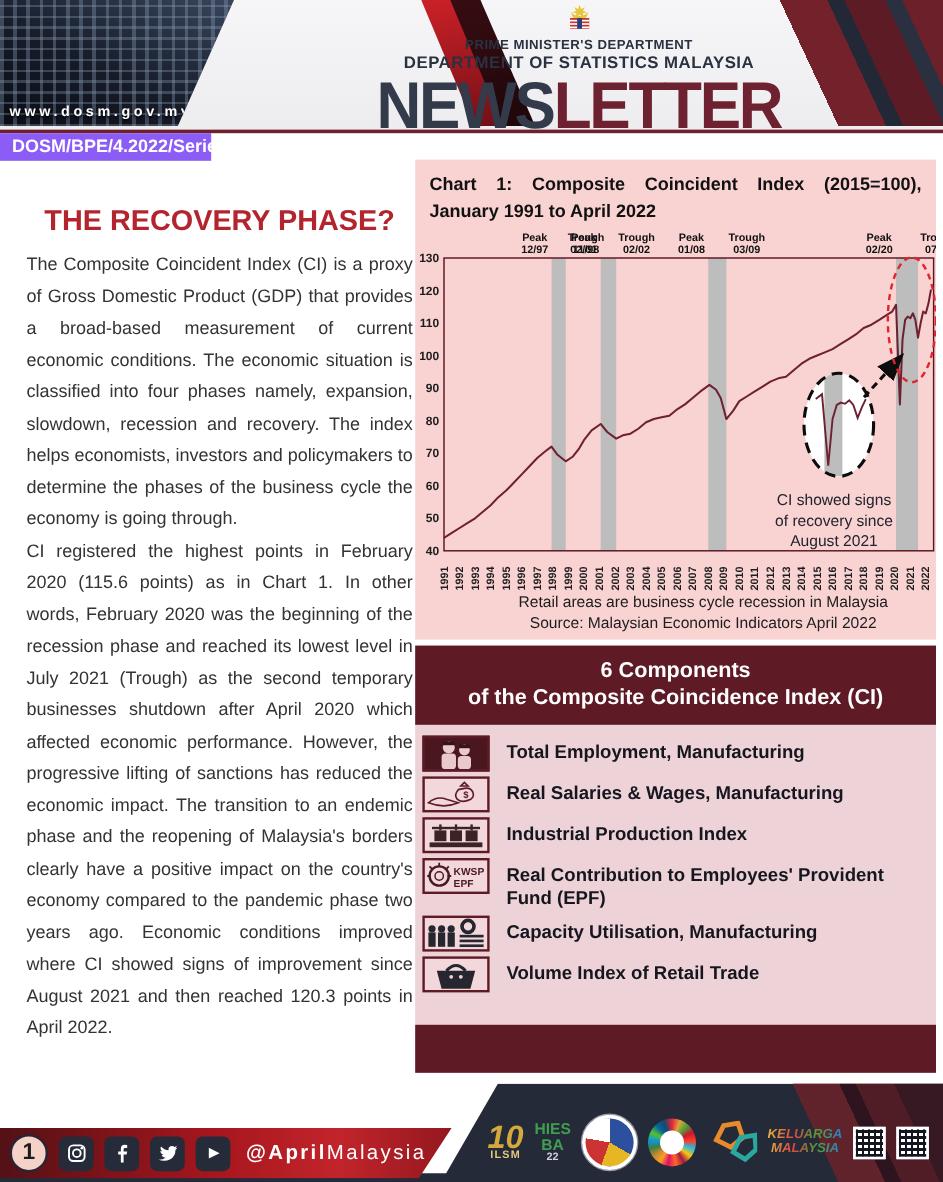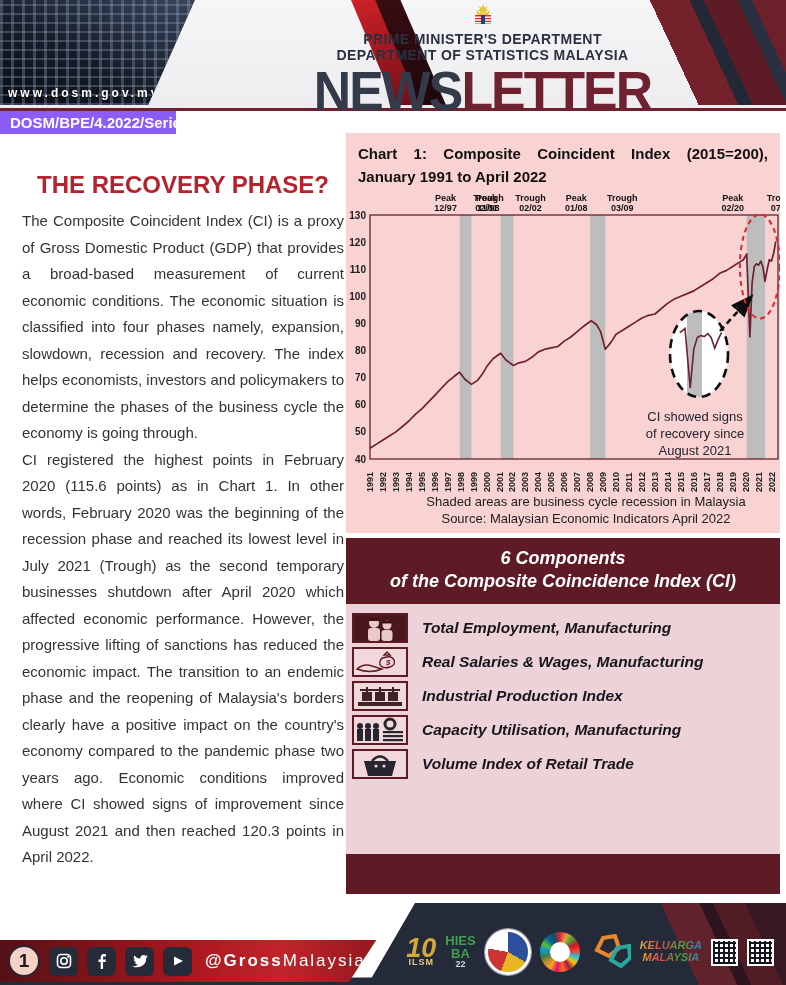--- a/index.html
+++ b/index.html
@@ -20,21 +20,21 @@
             clip-path:polygon(34% 0,62% 0,100% 100%,72% 100%);
             background:linear-gradient(165deg,#3a0d12,#1d070a);}
   .ribbon-red{position:absolute;left:318px;top:0;width:110px;height:105px;
             clip-path:polygon(30% 0,52% 0,92% 100%,70% 100%);
             background:linear-gradient(165deg,#d32229,#8e151c 70%,#6e1016);}
   .corner-stripes{position:absolute;right:0;top:0;width:235px;height:105px;
             background:linear-gradient(65deg,transparent 52%,#73222c 52% 66%,#222836 66% 71%,
                        #5d1b25 71% 83%,#2a3040 83% 88%,#6b202a 88%);}
   .mast-center{position:absolute;left:205px;top:4px;width:555px;text-align:center;}
   .crest{display:inline-block;}
-  .dept-line1{font-size:14px;font-weight:bold;color:#2a3140;letter-spacing:.4px;margin-top:1px;}
+  .dept-line1{font-size:11px;font-weight:bold;color:#2a3140;letter-spacing:.4px;margin-top:1px;}
   .dept-line2{font-size:14px;font-weight:bold;color:#2a3140;letter-spacing:.4px;}
   .mast-title{font-size:55px;font-weight:800;letter-spacing:-2px;line-height:1.0;margin-top:1px;
               transform:scaleX(.94);}
   .t-news{color:#333a49;}
   .t-letter{color:#6e2130;}
   
   .series-badge{position:absolute;left:0;top:111px;width:176px;height:23px;background:#8b5cf6;
                 color:#fff;font-size:15px;font-weight:bold;line-height:23px;padding-left:10px;
                 box-sizing:border-box;}
   
@@ -44,21 +44,21 @@
   .article p{margin:0;text-align:justify;color:#333;font-size:15px;line-height:26.5px;}
   
   .chart-card{position:absolute;left:346px;top:133px;width:434px;height:400px;background:#f9d2d2;
               box-sizing:border-box;}
   .chart-title{padding:9px 12px 0 12px;font-size:15px;font-weight:bold;color:#111;line-height:1.55;}
   .ct1{display:block;text-align:justify;text-align-last:justify;}
   .ct2{display:block;}
   .ci-svg{display:block;margin-top:2px;}
   .chart-src{text-align:center;padding-left:46px;font-size:13px;color:#1d1d1d;line-height:1.35;}
   
-  .comp-card{position:absolute;left:346px;top:538px;width:434px;height:356px;background:#edd2d8;font-style:italic;}
+  .comp-card{position:absolute;left:346px;top:538px;width:434px;height:356px;background:#edd2d8;}
   .comp-head{background:#5e1b26;color:#fff;text-align:center;padding:9px 6px 10px 6px;
              font-weight:bold;font-size:18px;line-height:1.3;}
   .comp-body{padding:9px 10px 0 6px;display:flex;flex-direction:column;gap:4px;}
   .comp-row{display:flex;align-items:flex-start;gap:14px;}
   .comp-icon{flex:0 0 56px;height:30px;border:2px solid #5e1b26;box-sizing:border-box;
              display:flex;align-items:center;justify-content:center;overflow:hidden;background:#f2d7db;}
   .comp-icon.dark{background:#4a171f;}
   .comp-label{font-size:15.5px;font-weight:bold;color:#16161e;line-height:1.25;padding-top:5px;}
   .comp-foot{position:absolute;left:0;bottom:0;width:100%;height:40px;background:#5e1b26;}
   
@@ -134,21 +134,21 @@
   <div class="series-badge">DOSM/BPE/4.2022/Series 52</div>
 
   <article class="article">
     <h1 class="art-title"><br><span>THE RECOVERY PHASE?</span></h1>
     <p>The Composite Coincident Index (CI) is a proxy of Gross Domestic Product (GDP) that provides a broad-based measurement of current economic conditions. The economic situation is classified into four phases namely, expansion, slowdown, recession and recovery. The index helps economists, investors and policymakers to determine the phases of the business cycle the economy is going through.</p>
     <p>CI registered the highest points in February 2020 (115.6 points) as in Chart 1. In other words, February 2020 was the beginning of the recession phase and reached its lowest level in July 2021 (Trough) as the second temporary businesses shutdown after April 2020 which affected economic performance. However, the progressive lifting of sanctions has reduced the economic impact. The transition to an endemic phase and the reopening of Malaysia's borders clearly have a positive impact on the country's economy compared to the pandemic phase two years ago. Economic conditions improved where CI showed signs of improvement since August 2021 and then reached 120.3 points in April 2022.</p>
   </article>
 
   <section class="chart-card">
     <div class="chart-title">
-      <span class="ct1">Chart 1: Composite Coincident Index (2015=200),</span>
+      <span class="ct1">Chart 1: Composite Coincident Index (2015=100),</span>
       <span class="ct2">January 1991 to April 2022</span>
     </div>
     <svg class="ci-svg" width="434" height="302" viewBox="0 0 434 302">
         <defs>
           <marker id="ah" markerWidth="9" markerHeight="7" refX="7" refY="3.5" orient="auto">
             <path d="M0,0 L9,3.5 L0,7 Z" fill="#0d0d0d"></path>
           </marker>
           <clipPath id="magclip">
             <ellipse cx="353" cy="163" rx="29" ry="43"></ellipse>
           </clipPath>
@@ -221,21 +221,21 @@
         <rect x="341" y="120" width="15" height="86" fill="#bdbdbd" clip-path="url(#magclip)"></rect>
         <polyline points="333.8,141.6 339.0,137.5 344.2,197.1 347.8,158.1 351.3,146.5 354.7,144.5 358.2,145.5 361.8,142.6 365.1,146.5 368.7,157.2 372.2,148.4 375.5,141.6" fill="none" stroke="#6e2130" stroke-width="1.6" clip-path="url(#magclip)"></polyline>
         <ellipse cx="353" cy="163" rx="29" ry="43" fill="none" stroke="#0d0d0d" stroke-width="2.6" stroke-dasharray="9 6"></ellipse>
         <line x1="374" y1="140" x2="404" y2="107" stroke="#0d0d0d" stroke-width="2.6" stroke-dasharray="6 4" marker-end="url(#ah)"></line>
         <ellipse cx="413.8666666666655" cy="75.51111111111112" rx="20" ry="52" fill="none" stroke="#e3242b" stroke-width="2" stroke-dasharray="5 4"></ellipse>
         <text x="349" y="230" text-anchor="middle" font-size="13" fill="#23232f">CI showed signs</text>
         <text x="349" y="247" text-anchor="middle" font-size="13" fill="#23232f">of recovery since</text>
         <text x="349" y="264" text-anchor="middle" font-size="13" fill="#23232f">August 2021</text>
       </svg>
     <div class="chart-src">
-      <div>Shaded areas are business cycle recession in Malaysia</div>
+      <div>Retail areas are business cycle recession in Malaysia</div>
       <div>Source: Malaysian Economic Indicators April 2022</div>
     </div>
   </section>
 
   <section class="comp-card">
     <div class="comp-head"><span>6 Components</span><br><span>of the Composite Coincidence Index (CI)</span></div>
     <div class="comp-body">
 
       <div class="comp-row">
         <span class="comp-icon dark">
@@ -271,20 +271,32 @@
             <rect x="21" y="9" width="10" height="9" fill="#3c2326"></rect>
               <rect x="25" y="4" width="2" height="5" fill="#3c2326"></rect>
             <rect x="34" y="9" width="10" height="9" fill="#3c2326"></rect>
               <rect x="38" y="4" width="2" height="5" fill="#3c2326"></rect>
             <rect x="6" y="6" width="40" height="2" fill="#3c2326"></rect>
           </svg>
         </span>
         <span class="comp-label">Industrial Production Index</span>
       </div>
 
+      <div class="comp-row">
+        <span class="comp-icon">
+          <svg width="52" height="26" viewBox="0 0 52 26">
+            <circle cx="12" cy="13" r="8" fill="none" stroke="#4a1a22" stroke-width="2"></circle>
+            <circle cx="12" cy="13" r="3.5" fill="none" stroke="#4a1a22" stroke-width="1.2"></circle>
+            <path d="M12 5 V2 M6 7 L4 5 M18 7 L20 5 M5 13 H2 M19 13 H22" stroke="#4a1a22" stroke-width="1.5"></path>
+            <text x="24" y="12" font-size="8.5" font-weight="bold" fill="#4a1a22">KWSP</text>
+            <text x="24" y="22" font-size="8.5" font-weight="bold" fill="#4a1a22">EPF</text>
+          </svg>
+        </span>
+        <span class="comp-label">Real Contribution to Employees' Provident Fund (EPF)</span>
+      </div>
 
       <div class="comp-row">
         <span class="comp-icon">
           <svg width="52" height="26" viewBox="0 0 52 26">
             <circle cx="6" cy="9" r="3" fill="#26262e"></circle>
               <rect x="3" y="12" width="6" height="12" fill="#26262e"></rect>
             <circle cx="14" cy="9" r="3" fill="#26262e"></circle>
               <rect x="11" y="12" width="6" height="12" fill="#26262e"></rect>
             <circle cx="22" cy="9" r="3" fill="#26262e"></circle>
               <rect x="19" y="12" width="6" height="12" fill="#26262e"></rect>
@@ -358,17 +370,17 @@
       <span class="sic">
         <svg width="17" height="15" viewBox="0 0 17 15">
             <path d="M1 12.5 Q4.5 12.7 7 10.8 Q4.4 10.6 3.6 8.5 Q4.5 8.7 5.3 8.3 Q2.7 7.6 2.6 5 Q3.4 5.5 4.3 5.5 Q2 3.7 3.2 1.4 Q5.8 4.4 9.5 4.6 Q9 2.2 11.1 1.2 Q13 .4 14.4 1.8 Q15.5 1.6 16.4 1 Q16.1 2.2 15.1 2.9 Q16 2.8 16.8 2.4 Q16.2 3.5 15.2 4.3 Q15.3 9.6 10.9 12 Q6.4 14.4 1 12.5 Z" fill="#fff"></path>
           </svg>
       </span>
       <span class="sic">
         <svg width="16" height="14" viewBox="0 0 16 14">
             <polygon points="4,2.5 13,7 4,11.5" fill="#fff"></polygon>
           </svg>
       </span>
-      <span class="handle"><b>@Gross</b><span>Malaysia</span></span>
+      <span class="handle"><b>@April</b><span>Malaysia</span></span>
     </div>
   </footer>
 
 </div>
 
 </body></html>

